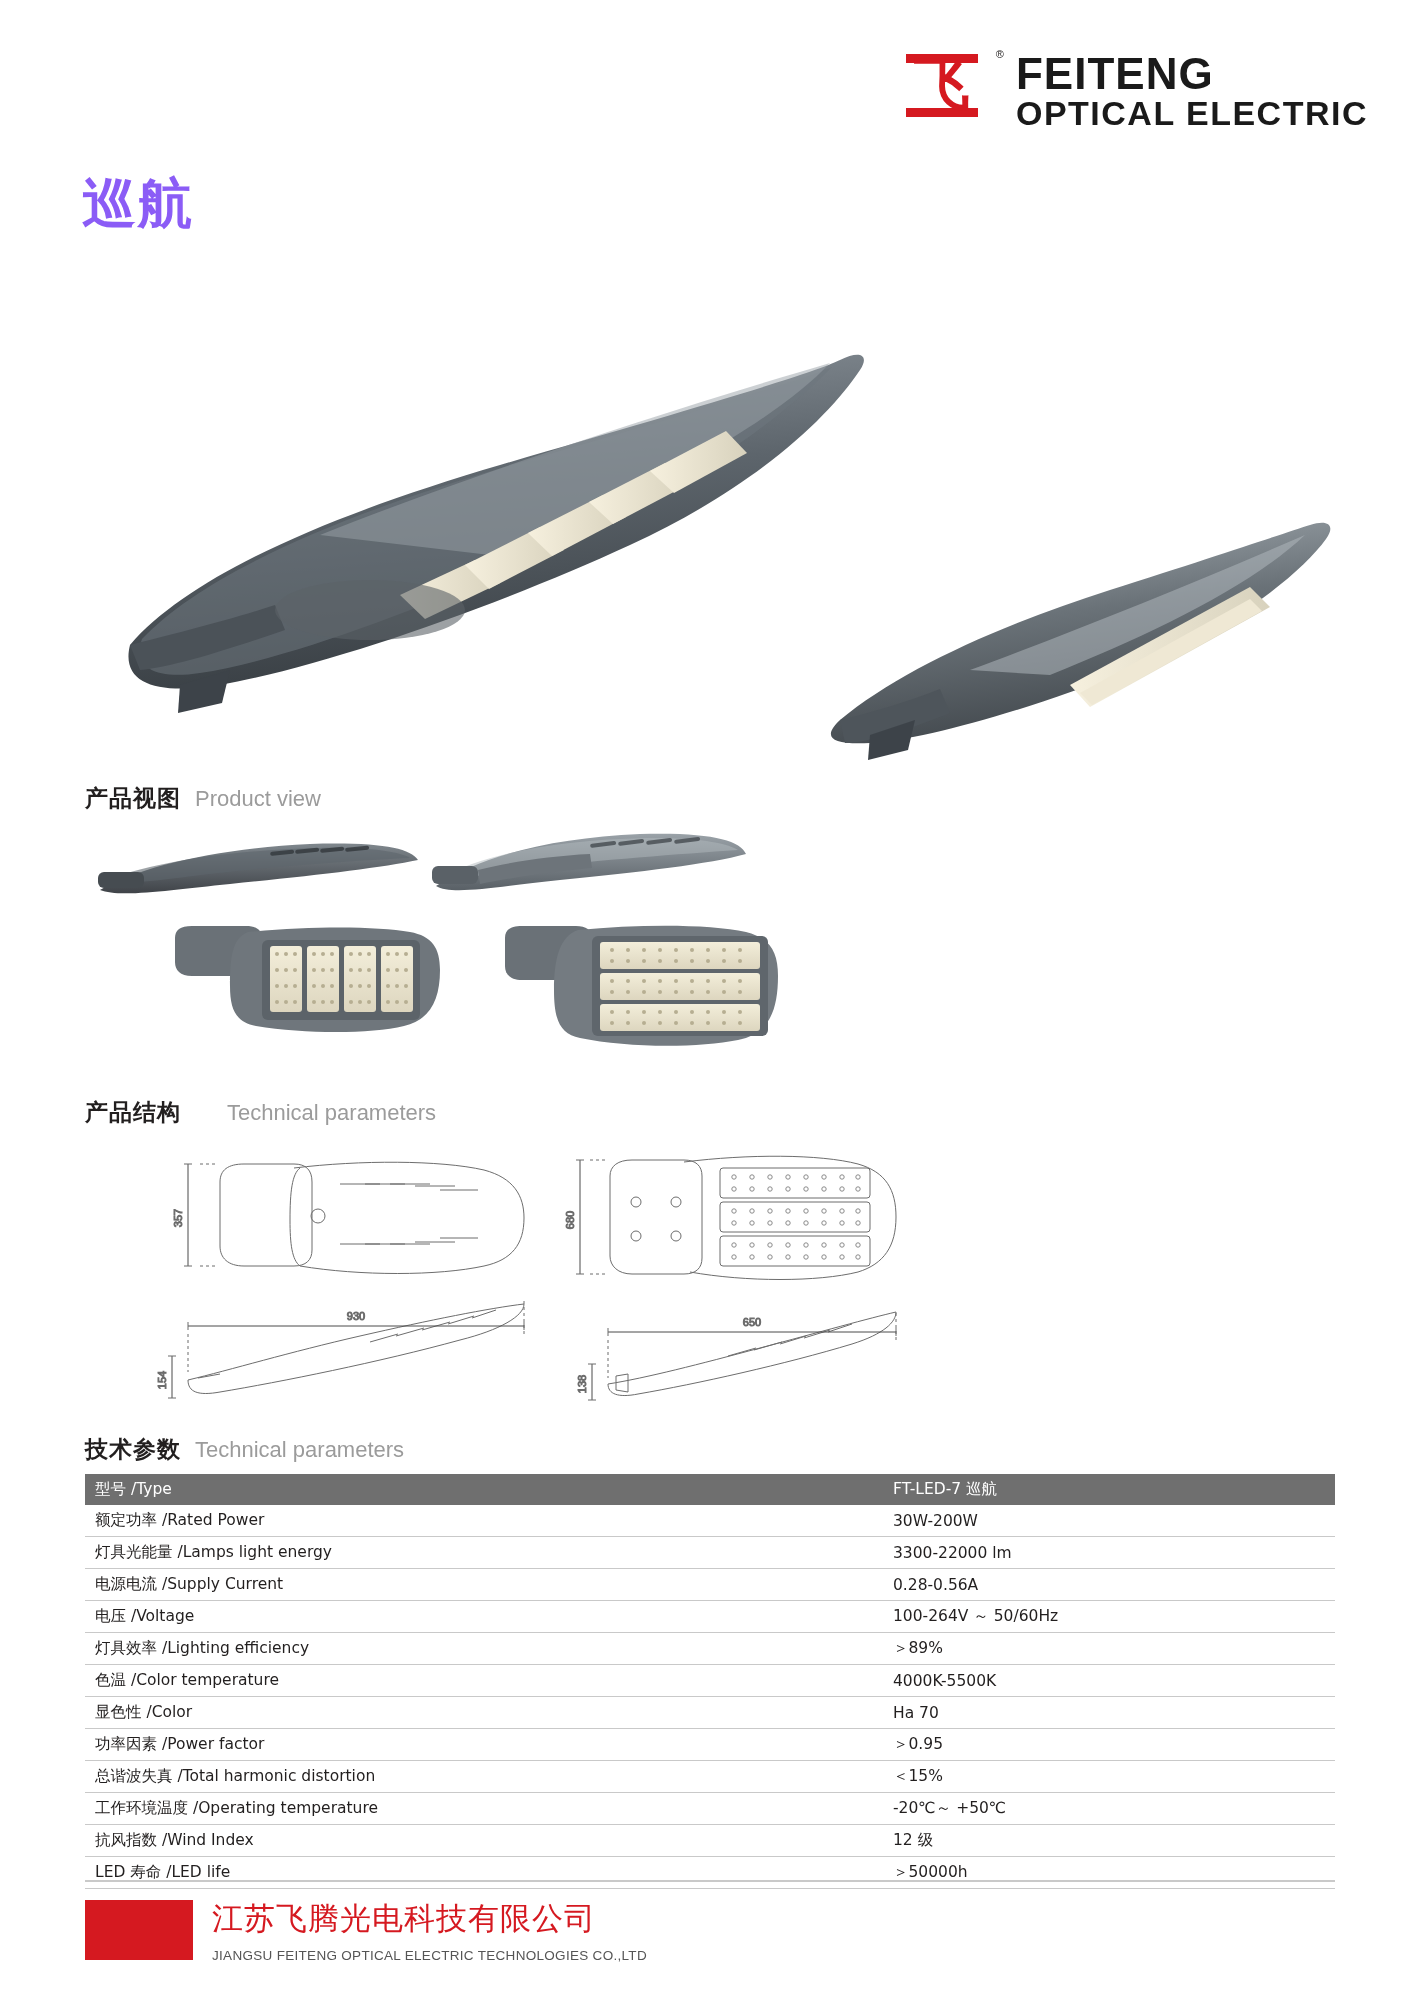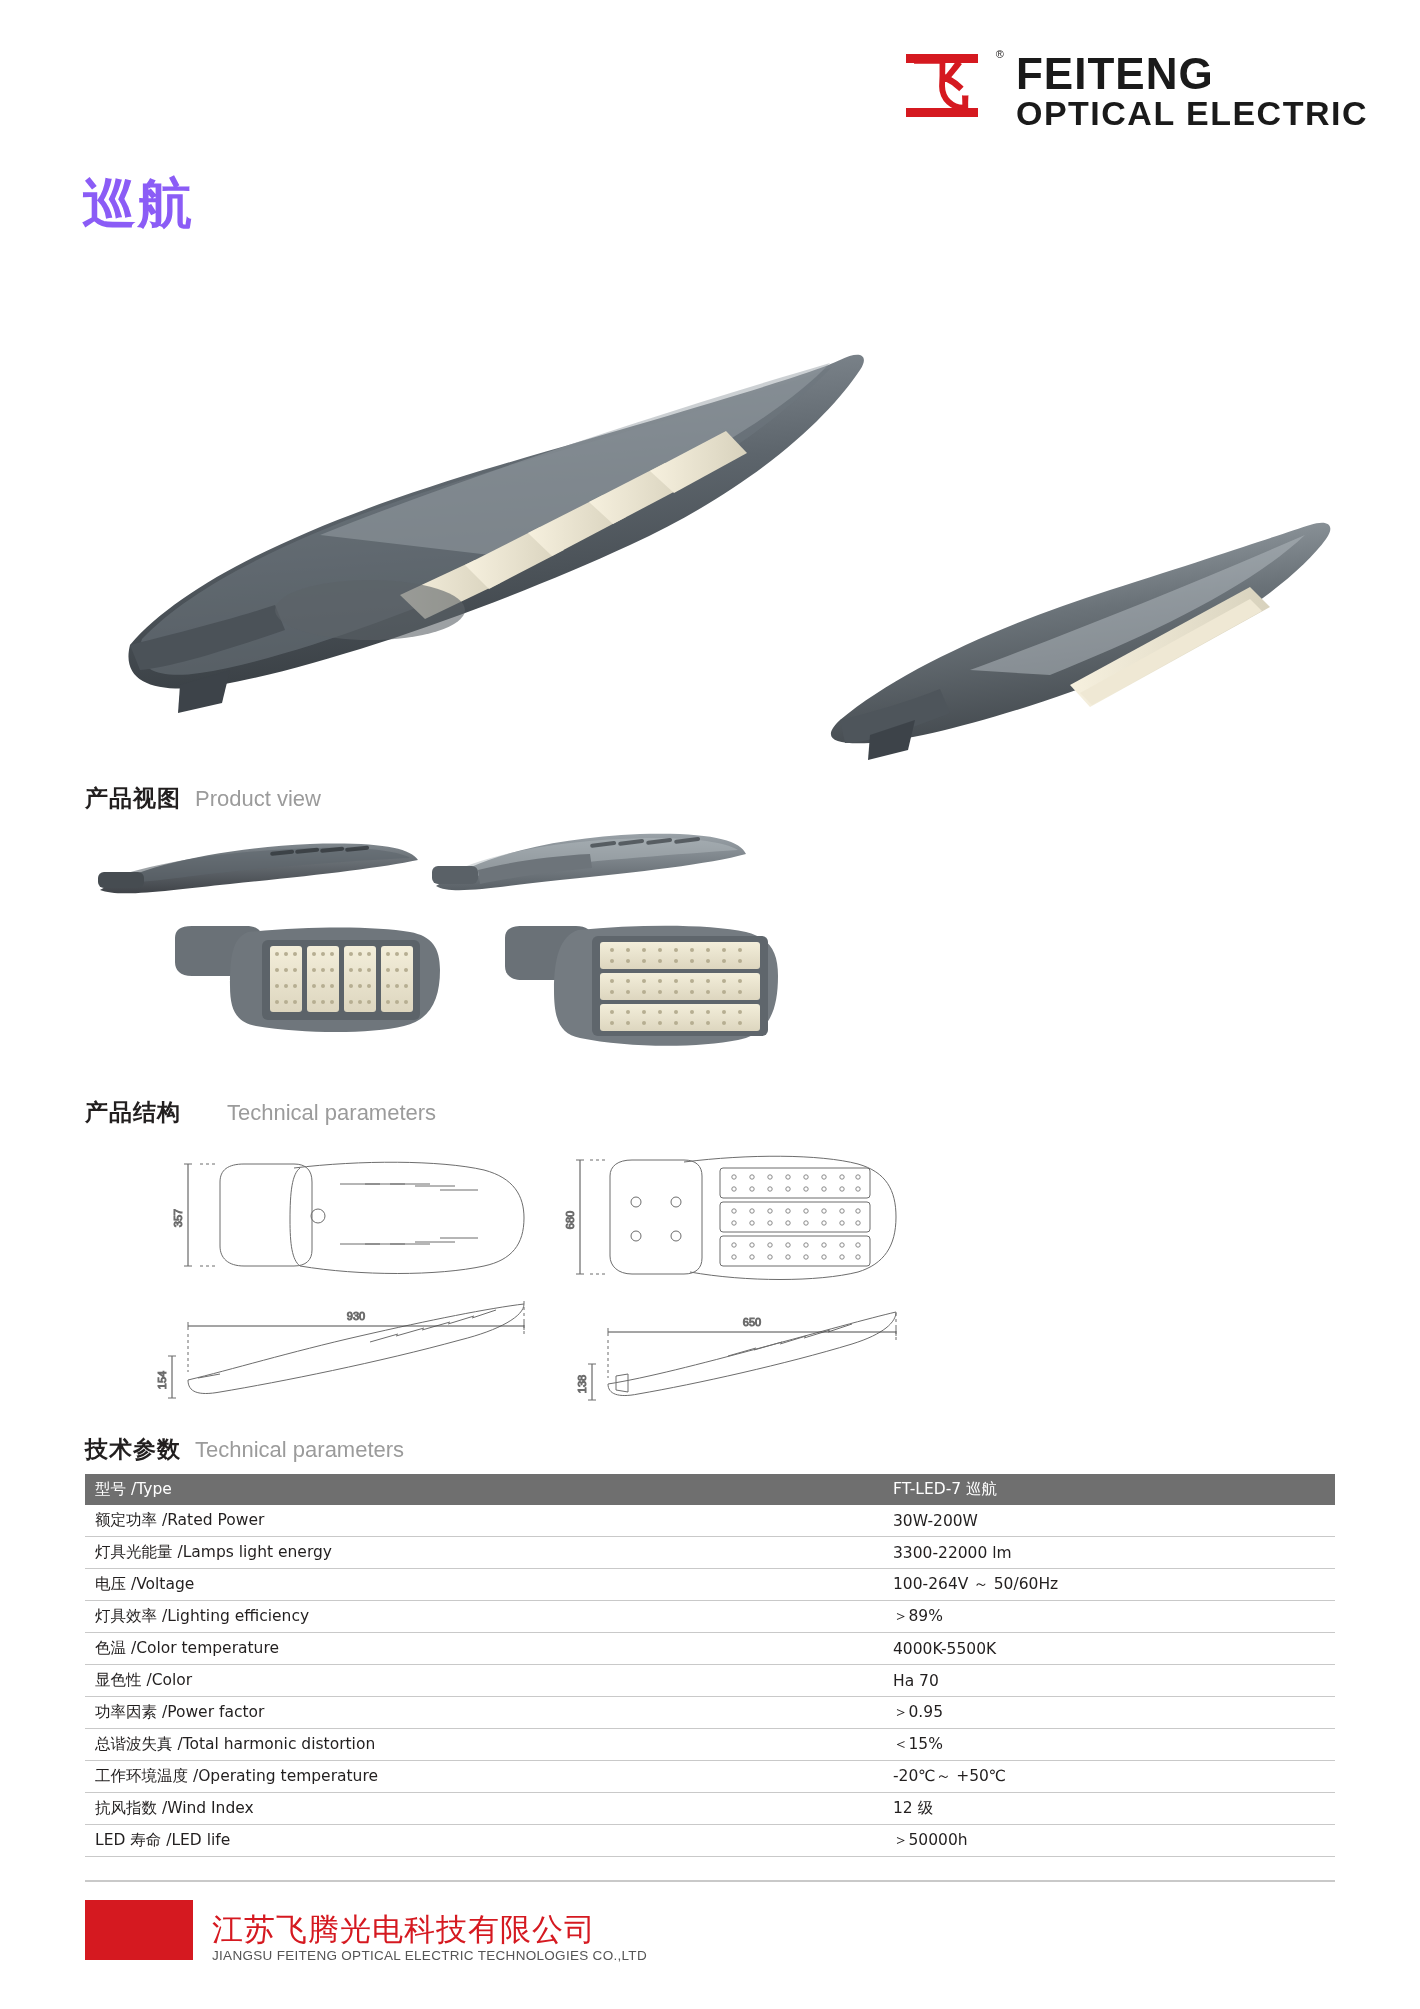--- a/index.html
+++ b/index.html
@@ -44,21 +44,21 @@
   .struct{position:absolute;left:80px;top:1140px;width:1270px;height:280px;}
   .dim-label{font-size:11px;fill:#444;font-family:"Liberation Sans",sans-serif;}
 
   
   .tbl{position:absolute;left:85px;top:1474px;width:1250px;border-collapse:collapse;font-size:15.5px;}
   .tbl td{padding:5px 0 5px 10px;border-bottom:1px solid #c9c9c9;vertical-align:middle;height:17px;}
   .tbl td.k{width:790px;}
   .tbl tr.head td{background:#6f6f6f;color:#ffffff;border-bottom:none;font-weight:normal;}
   .tbl tr.head td.k{color:#fff;}
   .tbl td.v{padding-left:8px;}
-  .cjk{font-family:"DejaVu Sans","Liberation Sans",sans-serif;margin-top:11px;}
+  .cjk{font-family:"DejaVu Sans","Liberation Sans",sans-serif;}
 
   
   .footer{position:absolute;left:0;top:1880px;width:1420px;height:119px;}
   .footer-rule{position:absolute;left:85px;top:0px;width:1250px;height:2px;background:#c9c9c9;}
   .footer-mark{position:absolute;left:85px;top:20px;width:108px;height:60px;background:#d51920;}
   .footer-cn{position:absolute;left:212px;top:18px;font-size:31px;color:#d51920;font-family:"DejaVu Sans","Liberation Sans",sans-serif;letter-spacing:1px;}
   .footer-en{position:absolute;left:212px;top:68px;font-size:13.5px;color:#555;letter-spacing:.3px;}
 </style>
 </head>
 <body>
@@ -495,20 +495,24 @@
         </tr>
         <tr>
           <td class="k cjk">额定功率 /Rated Power</td>
           <td class="v cjk">30W-200W</td>
         </tr>
         <tr>
           <td class="k cjk">灯具光能量 /Lamps light energy</td>
           <td class="v cjk">3300-22000 lm</td>
         </tr>
         <tr>
+          <td class="k cjk">电源电流 /Supply Current</td>
+          <td class="v cjk">0.28-0.56A</td>
+        </tr>
+        <tr>
           <td class="k cjk">电压 /Voltage</td>
           <td class="v cjk">100-264V ～ 50/60Hz</td>
         </tr>
         <tr>
           <td class="k cjk">灯具效率 /Lighting efficiency</td>
           <td class="v cjk">＞89%</td>
         </tr>
         <tr>
           <td class="k cjk">色温 /Color temperature</td>
           <td class="v cjk">4000K-5500K</td>

